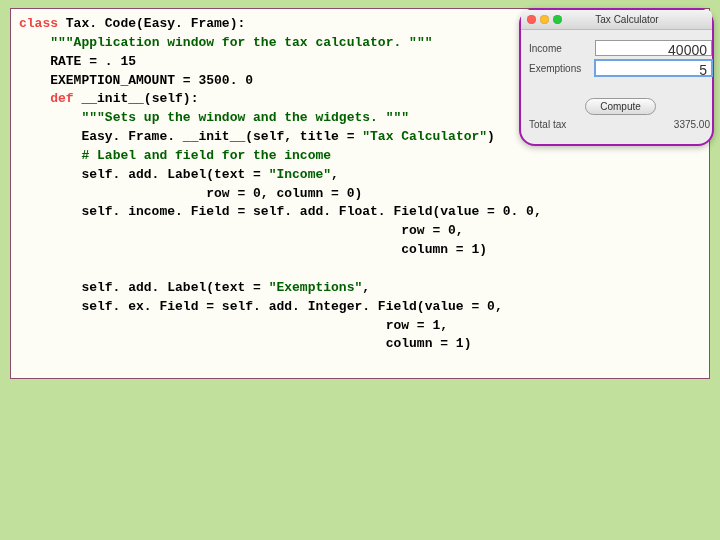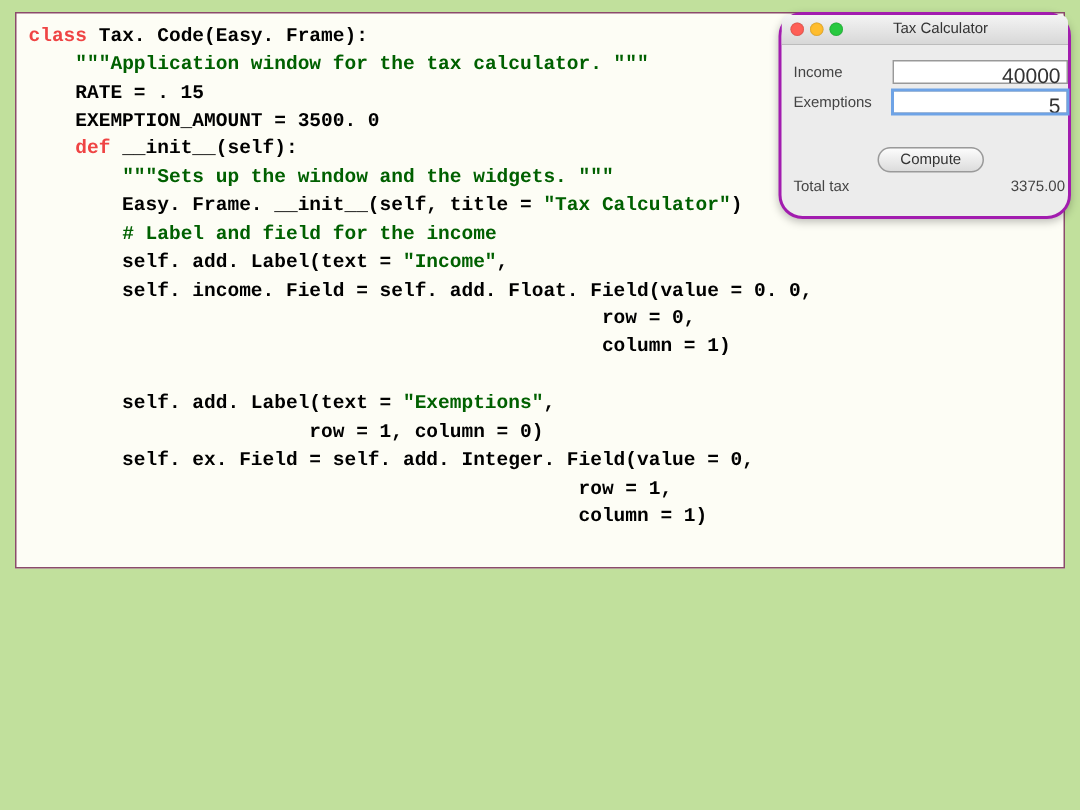--- a/index.html
+++ b/index.html
@@ -81,27 +81,27 @@
 <div class="line"></div>
 <div class="line">    RATE = . 15</div>
 <div class="line">    EXEMPTION_AMOUNT = 3500. 0</div>
 <div class="line"></div>
 <div class="line"><span>    </span><span class="kw">def</span><span> __init__(self):</span></div>
 <div class="line"><span>        </span><span class="str">"""Sets up the window and the widgets. """</span></div>
 <div class="line"><span>        Easy. Frame. __init__(self, title = </span><span class="str">"Tax Calculator"</span><span>)</span></div>
 <div class="line"></div>
 <div class="line"><span>        </span><span class="str"># Label and field for the income</span></div>
 <div class="line"><span>        self. add. Label(text = </span><span class="str">"Income"</span><span>,</span></div>
+<div class="line">                        row = 0, column = 0)</div>
 <div class="line">        self. income. Field = self. add. Float. Field(value = 0. 0,</div>
 <div class="line">                                                 row = 0,</div>
 <div class="line">                                                 column = 1)</div>
 <div class="line"></div>
 <div class="line"><span>        </span></div>
 <div class="line"><span>        self. add. Label(text = </span><span class="str">"Exemptions"</span><span>,</span></div>
-<div class="line">                        row = 1, column = 0)</div>
 <div class="line">        self. ex. Field = self. add. Integer. Field(value = 0,</div>
 <div class="line">                                               row = 1,</div>
 <div class="line">                                               column = 1)</div>
 </div>
 
 <div class="win">
   <div class="titlebar">
     <div class="traffic">
       <div class="dot r"></div>
       <div class="dot y"></div>

